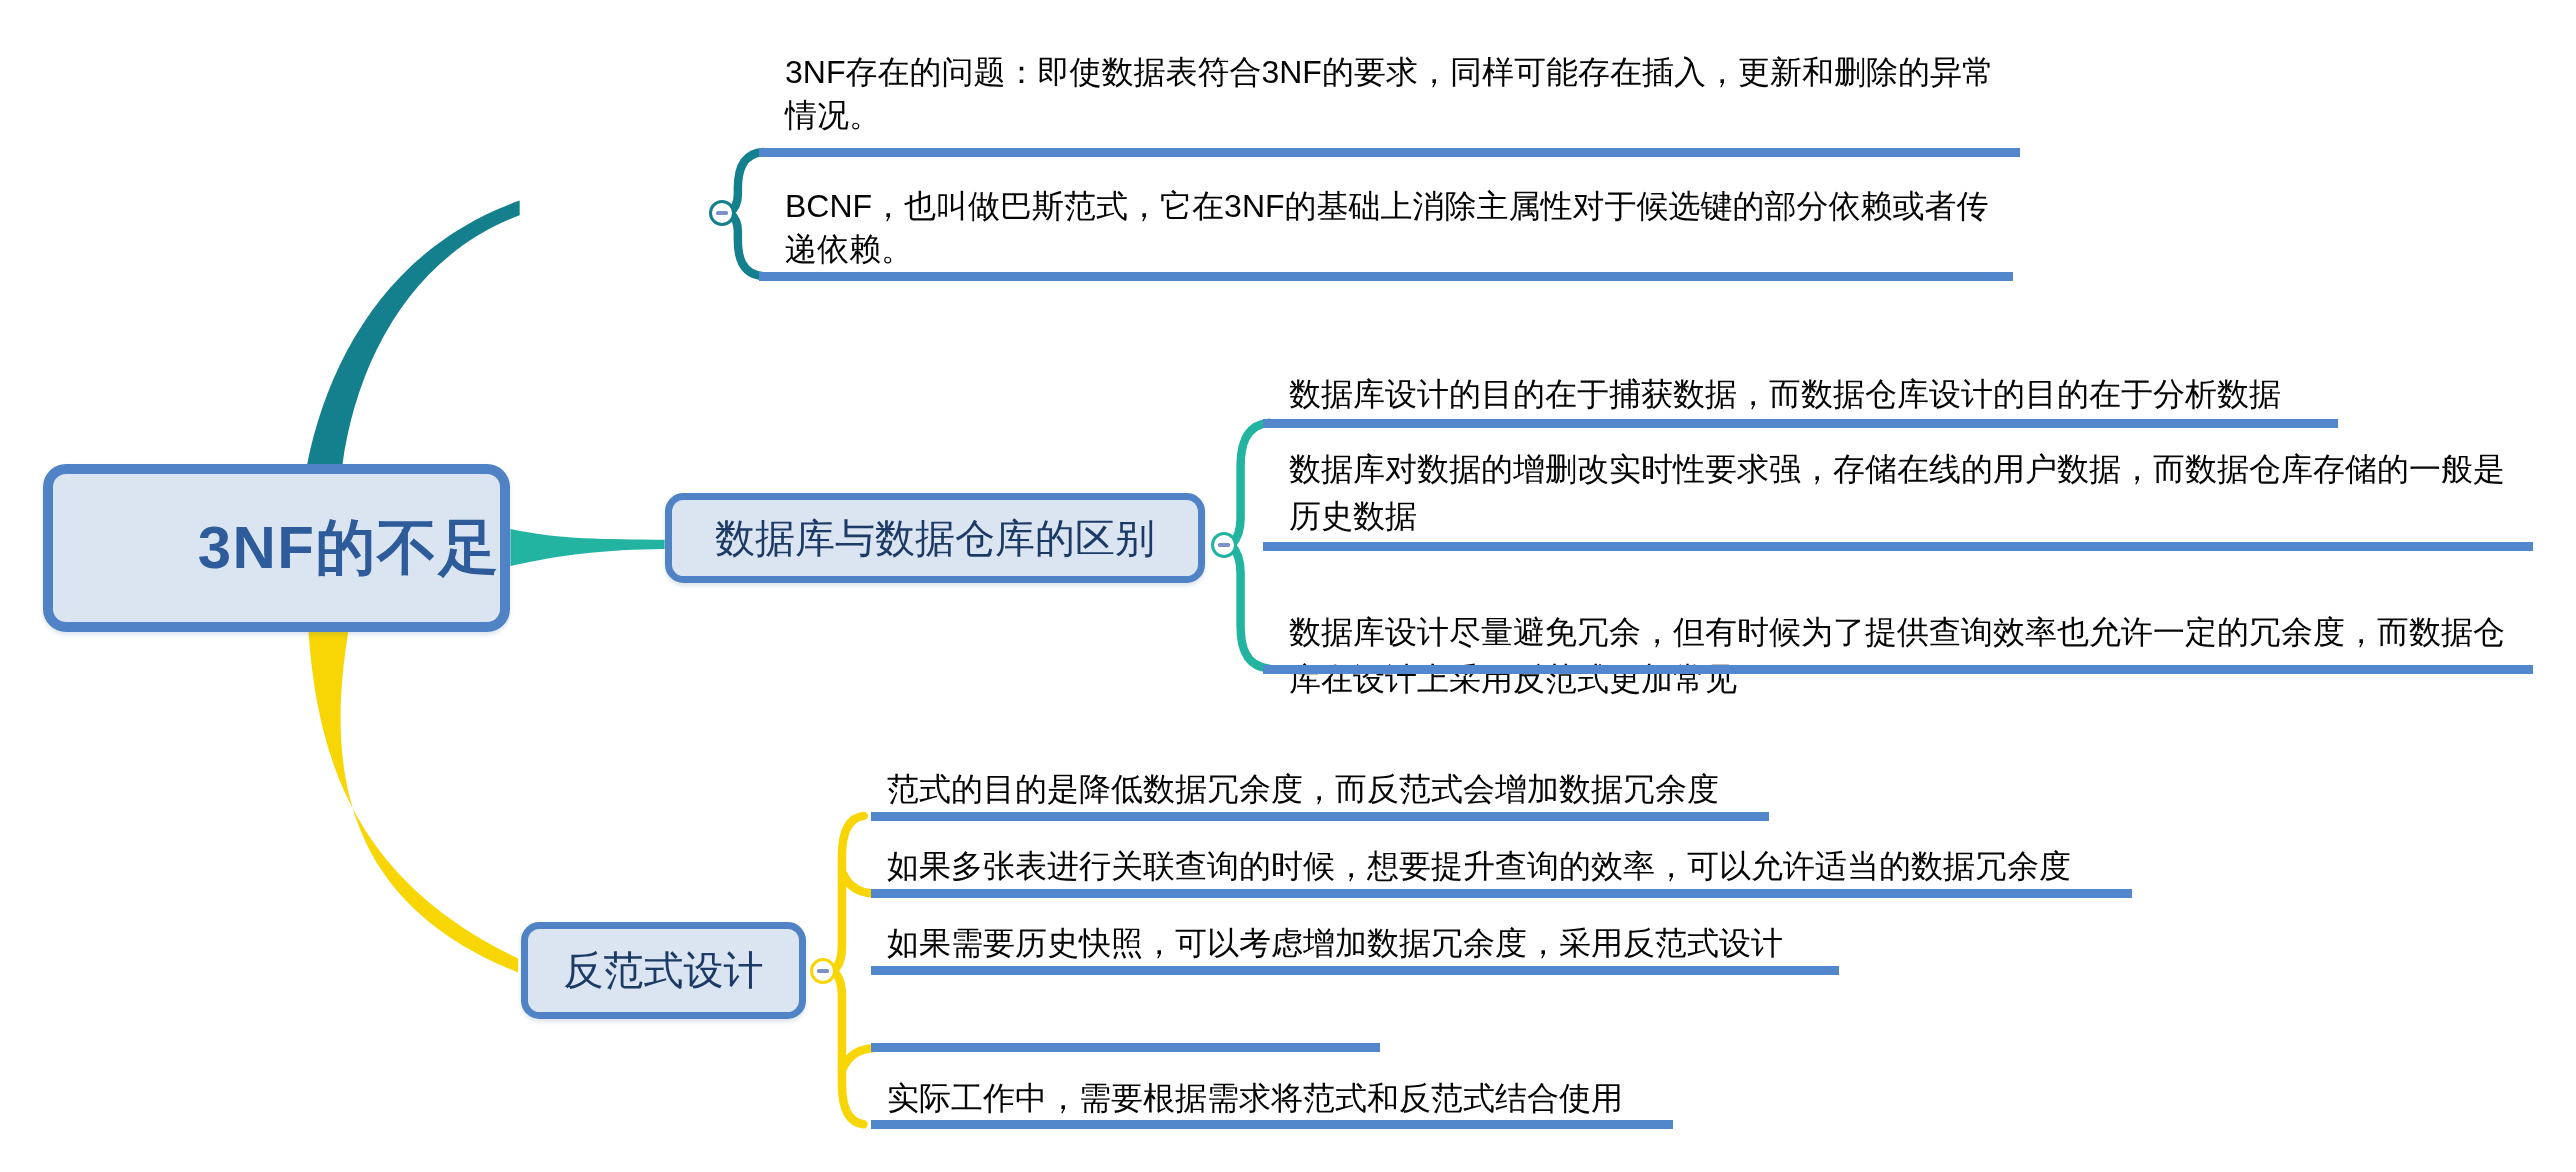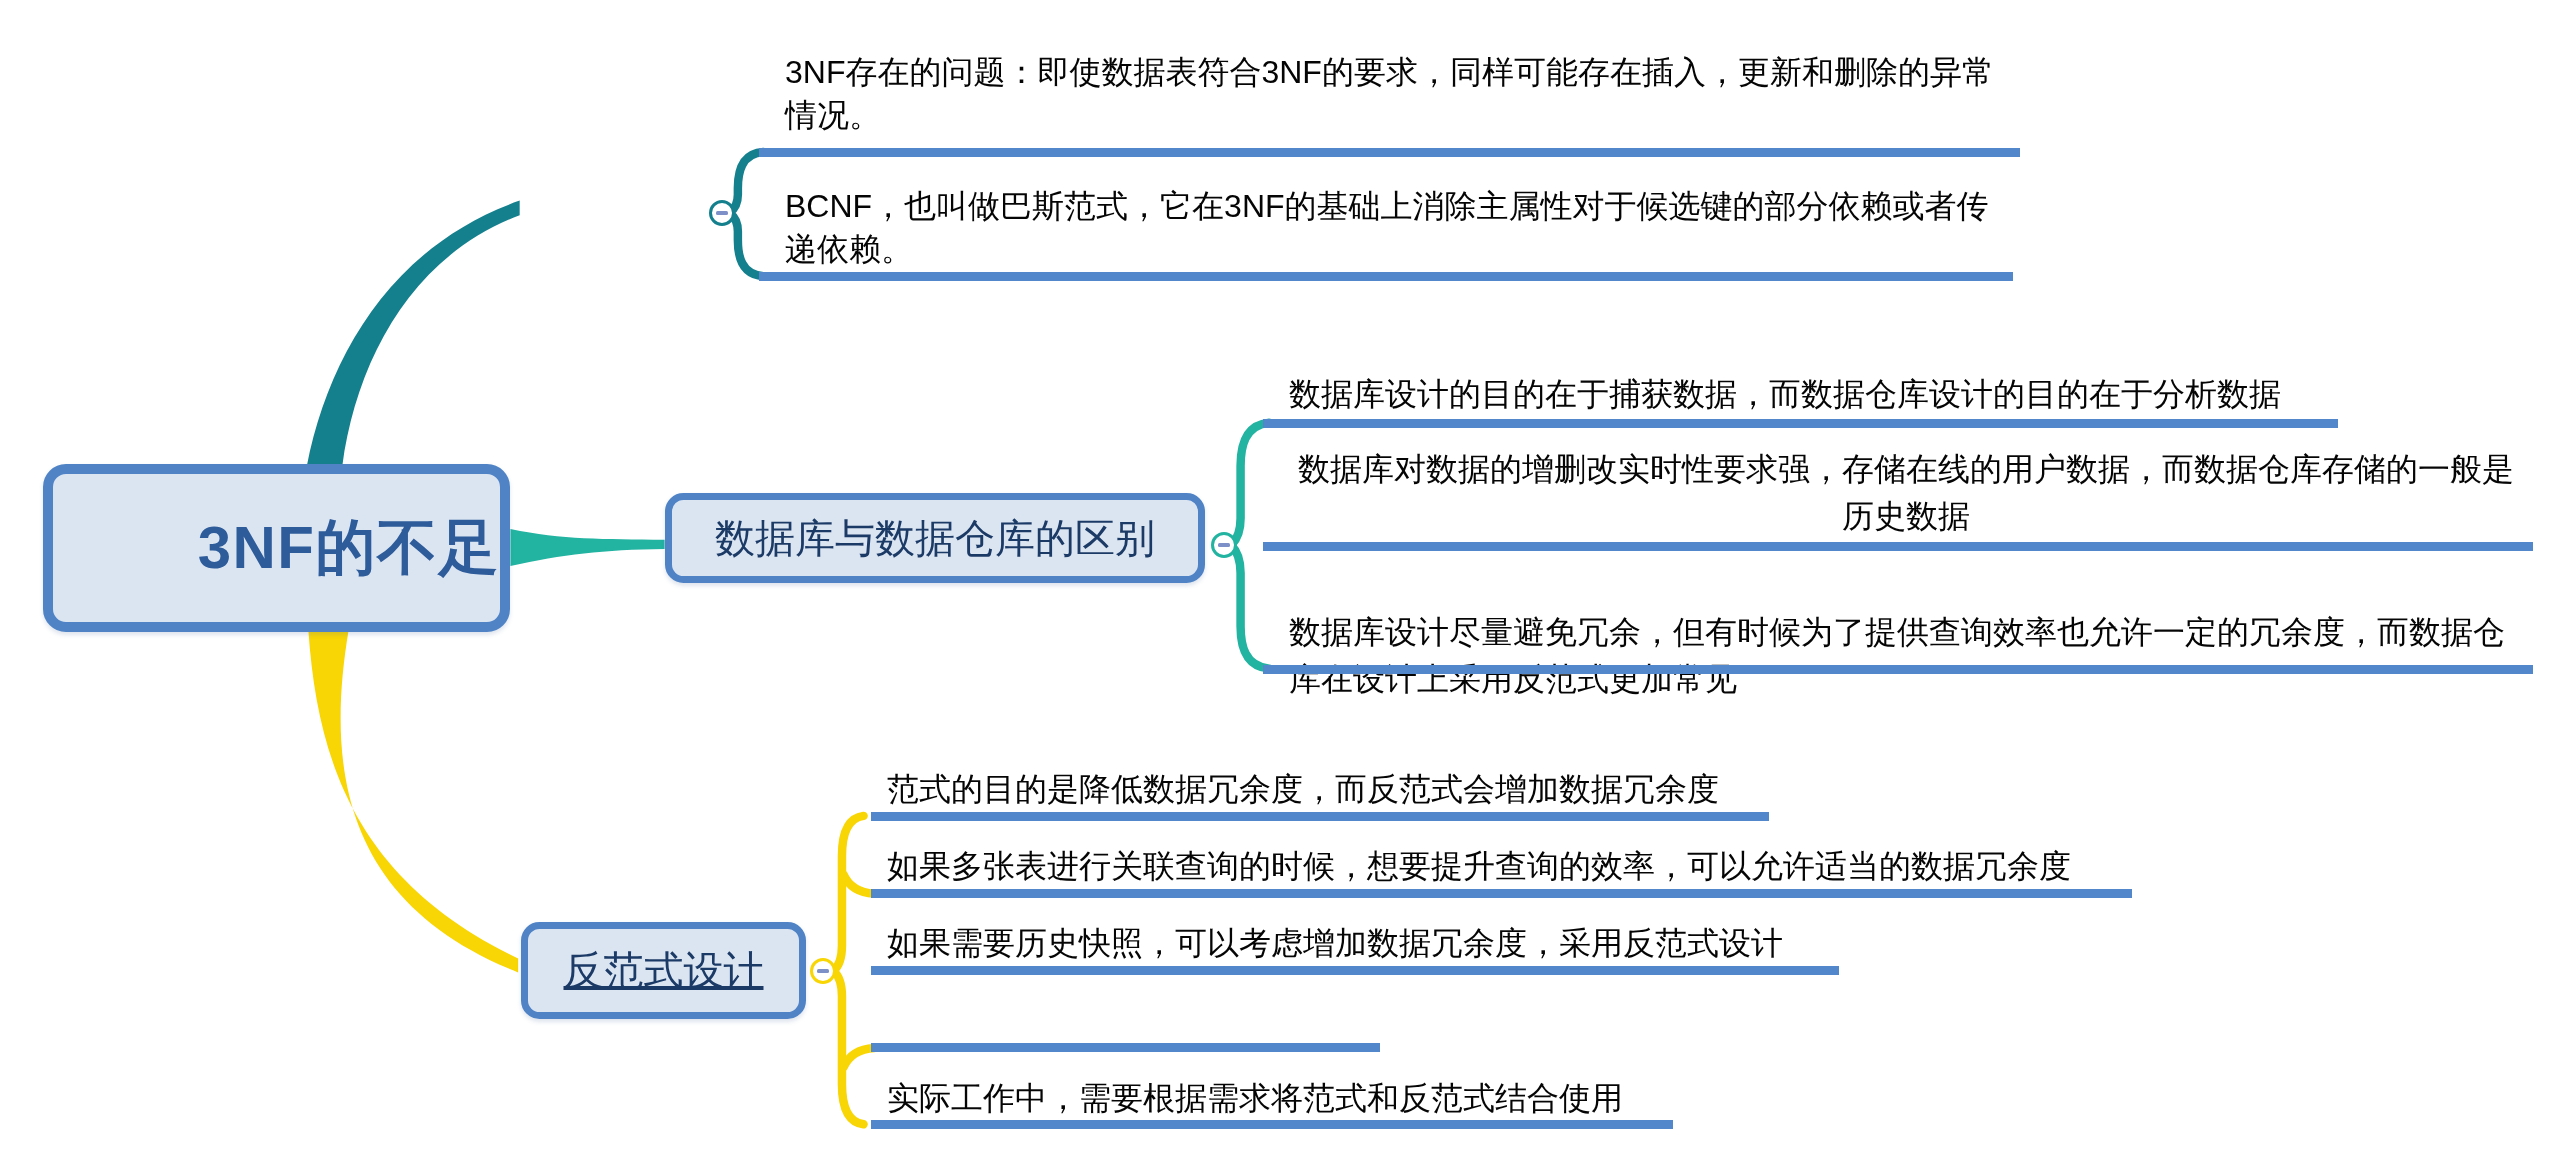--- a/index.html
+++ b/index.html
@@ -109,31 +109,31 @@
   </div>
   <div class="toggle toggle-db" style="left:1211px;top:532px;">
     <span class="minus-dash"></span>
   </div>
 
   <div class="leaf-text" style="left:1289px;top:372px;width:1157px;white-space:nowrap;">
     <span>数据库设计的目的在于捕获数据，而数据仓库设计的目的在于分析数据</span>
   </div>
   <div class="underline" style="left:1263px;top:419px;width:1075px;"></div>
 
-  <div class="leaf-text" style="left:1289px;top:446px;width:1234px;line-height:47px;text-align:center;">
+  <div class="leaf-text" style="left:1289px;top:446px;width:1234px;line-height:47px;">
     <span>数据库对数据的增删改实时性要求强，存储在线的用户数据，而数据仓库存储的一般是历史数据</span>
   </div>
   <div class="underline" style="left:1263px;top:542px;width:1270px;"></div>
 
   <div class="leaf-text" style="left:1289px;top:569px;width:1234px;line-height:47px;margin-top:40px;">
     <span>数据库设计尽量避免冗余，但有时候为了提供查询效率也允许一定的冗余度，而数据仓库在设计上采用反范式更加常见</span>
   </div>
   <div class="underline" style="left:1263px;top:665px;width:1270px;"></div>
 
-  <div class="topic topic-anti" style="left:521px;top:922px;width:285px;height:97px;text-decoration:underline;">
+  <div class="topic topic-anti" style="left:521px;top:922px;width:285px;height:97px;">
     <span>反范式设计</span>
   </div>
   <div class="toggle toggle-anti" style="left:810px;top:958px;">
     <span class="minus-dash"></span>
   </div>
 
   <div class="leaf-text" style="left:887px;top:767px;white-space:nowrap;">
     <span>范式的目的是降低数据冗余度，而反范式会增加数据冗余度</span>
   </div>
   <div class="underline" style="left:871px;top:812px;width:898px;"></div>

